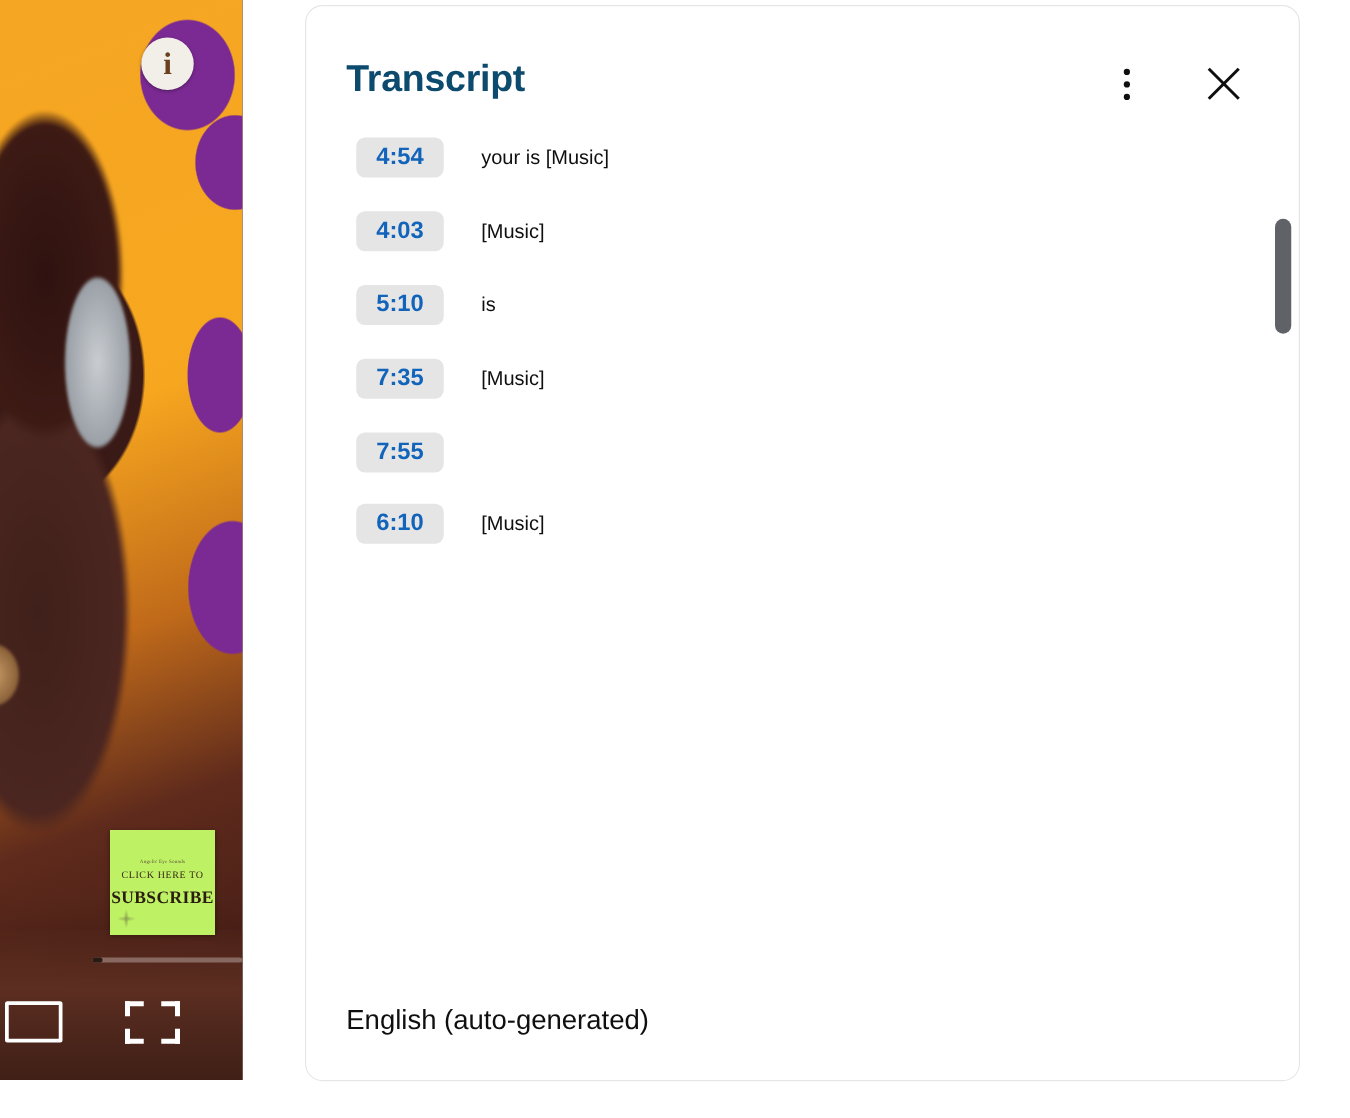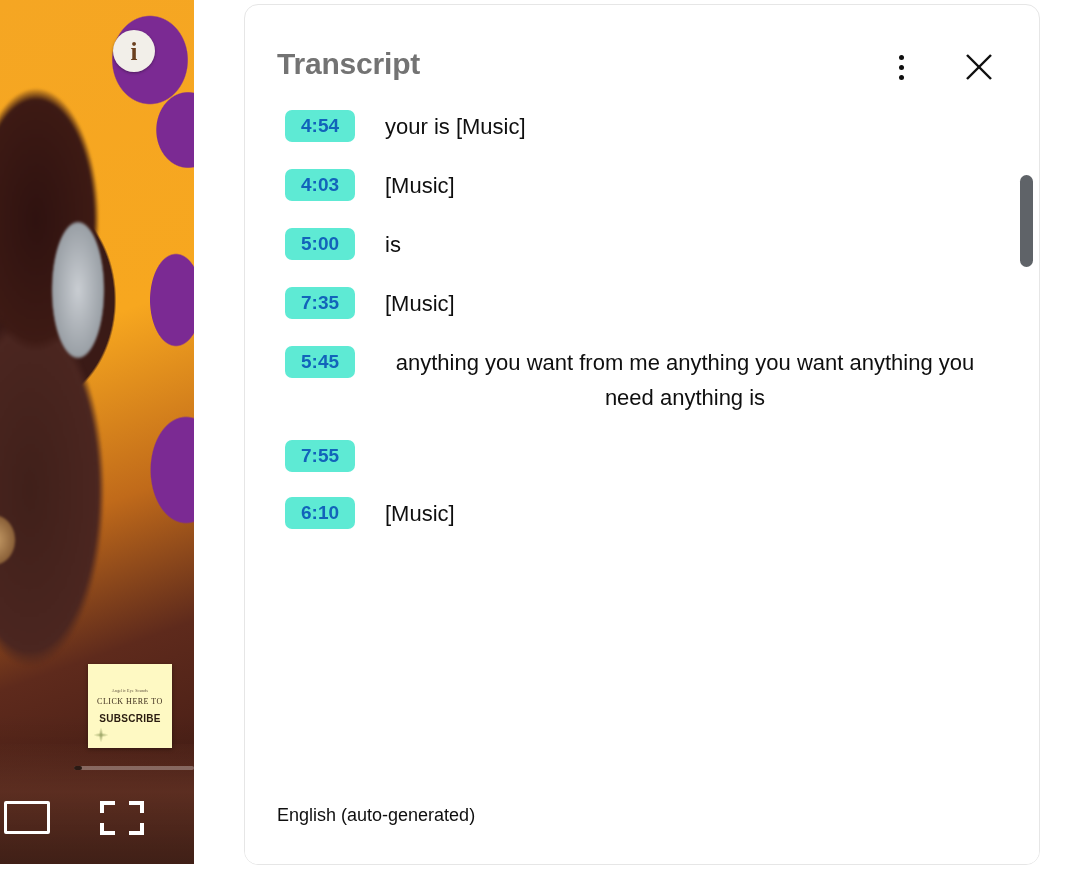--- a/index.html
+++ b/index.html
@@ -85,21 +85,21 @@
     line-height: 1;
   }
 
   
   #subscribe-card {
     position: absolute;
     left: 88px;
     top: 664px;
     width: 84px;
     height: 84px;
-    background: #fef9c3;
+    background: #bef264;
     box-shadow: 0 1px 4px rgba(0,0,0,0.4);
     overflow: hidden;
     display: flex;
     flex-direction: column;
     align-items: center;
     justify-content: center;
     text-align: center;
   }
   #subscribe-card .sc-top {
     font-family: "Liberation Serif", serif;
@@ -111,23 +111,23 @@
   }
   #subscribe-card .sc-mid {
     font-family: "Liberation Serif", serif;
     font-size: 8px;
     color: #3a2a1a;
     letter-spacing: 0.5px;
     white-space: nowrap;
   }
   #subscribe-card .sc-btm {
     margin-top: 7px;
-    font-family: Liberation Sans, sans-serif;
+    font-family: Liberation Serif, serif;
     font-weight: 700;
-    font-size: 10px;
+    font-size: 14px;
     color: #2a1c10;
     letter-spacing: 0.3px;
     white-space: nowrap;
   }
   #subscribe-card .sc-leaf {
     position: absolute;
     left: 2px;
     bottom: 2px;
     width: 22px;
     height: 22px;
@@ -203,21 +203,21 @@
     height: 104px;
     display: flex;
     align-items: center;
   }
   #transcript-title {
     position: absolute;
     left: 32px;
     top: 42px;
     font-size: 30px;
     font-weight: 700;
-    color: #737373;
+    color: #0c4a6e;
     letter-spacing: -0.2px;
   }
   #kebab-menu-button {
     position: absolute;
     right: 118px;
     top: 42px;
     width: 40px;
     height: 40px;
     display: flex;
     flex-direction: column;
@@ -253,51 +253,51 @@
     display: flex;
     align-items: flex-start;
     padding: 0 28px 0 40px;
     margin-bottom: 24px;
     cursor: pointer;
   }
   .ts-pill {
     flex: 0 0 auto;
     min-width: 52px;
     text-align: center;
-    background: #5eead4;
+    background: #e5e5e5;
     color: #1263ba;
     font-size: 19px;
     font-weight: 700;
     padding: 5px 9px;
     border-radius: 7px;
     line-height: 22px;
     margin-top: 1px;
   }
   .ts-text {
     margin-left: 30px;
-    font-size: 22px;
+    font-size: 16px;
     color: #0f0f0f;
     line-height: 35px;
     max-width: 600px;
     text-align: center;
   }
 
   #transcript-footer {
     position: absolute;
     left: 0;
     right: 0;
     bottom: 0;
     height: 97px;
     display: flex;
     align-items: center;
     background: #ffffff;
   }
   #language-selector {
     margin-left: 32px;
-    font-size: 18px;
+    font-size: 22px;
     color: #0f0f0f;
     cursor: pointer;
   }
 
   
   #transcript-scrollbar-track {
     position: absolute;
     right: 5px;
     top: 112px;
     width: 14px;
@@ -370,30 +370,26 @@
   <div id="transcript-body">
     <div class="transcript-row">
       <div class="ts-pill">4:54</div>
       <div class="ts-text">your is [Music]</div>
     </div>
     <div class="transcript-row">
       <div class="ts-pill">4:03</div>
       <div class="ts-text">[Music]</div>
     </div>
     <div class="transcript-row">
-      <div class="ts-pill">5:00</div>
+      <div class="ts-pill">5:10</div>
       <div class="ts-text">is</div>
     </div>
     <div class="transcript-row">
       <div class="ts-pill">7:35</div>
       <div class="ts-text">[Music]</div>
-    </div>
-    <div class="transcript-row">
-      <div class="ts-pill">5:45</div>
-      <div class="ts-text">anything you want from me anything you want anything you need anything is</div>
     </div>
     <div class="transcript-row">
       <div class="ts-pill">7:55</div>
     </div>
     <div class="transcript-row">
       <div class="ts-pill">6:10</div>
       <div class="ts-text">[Music]</div>
     </div>
   </div>
 

